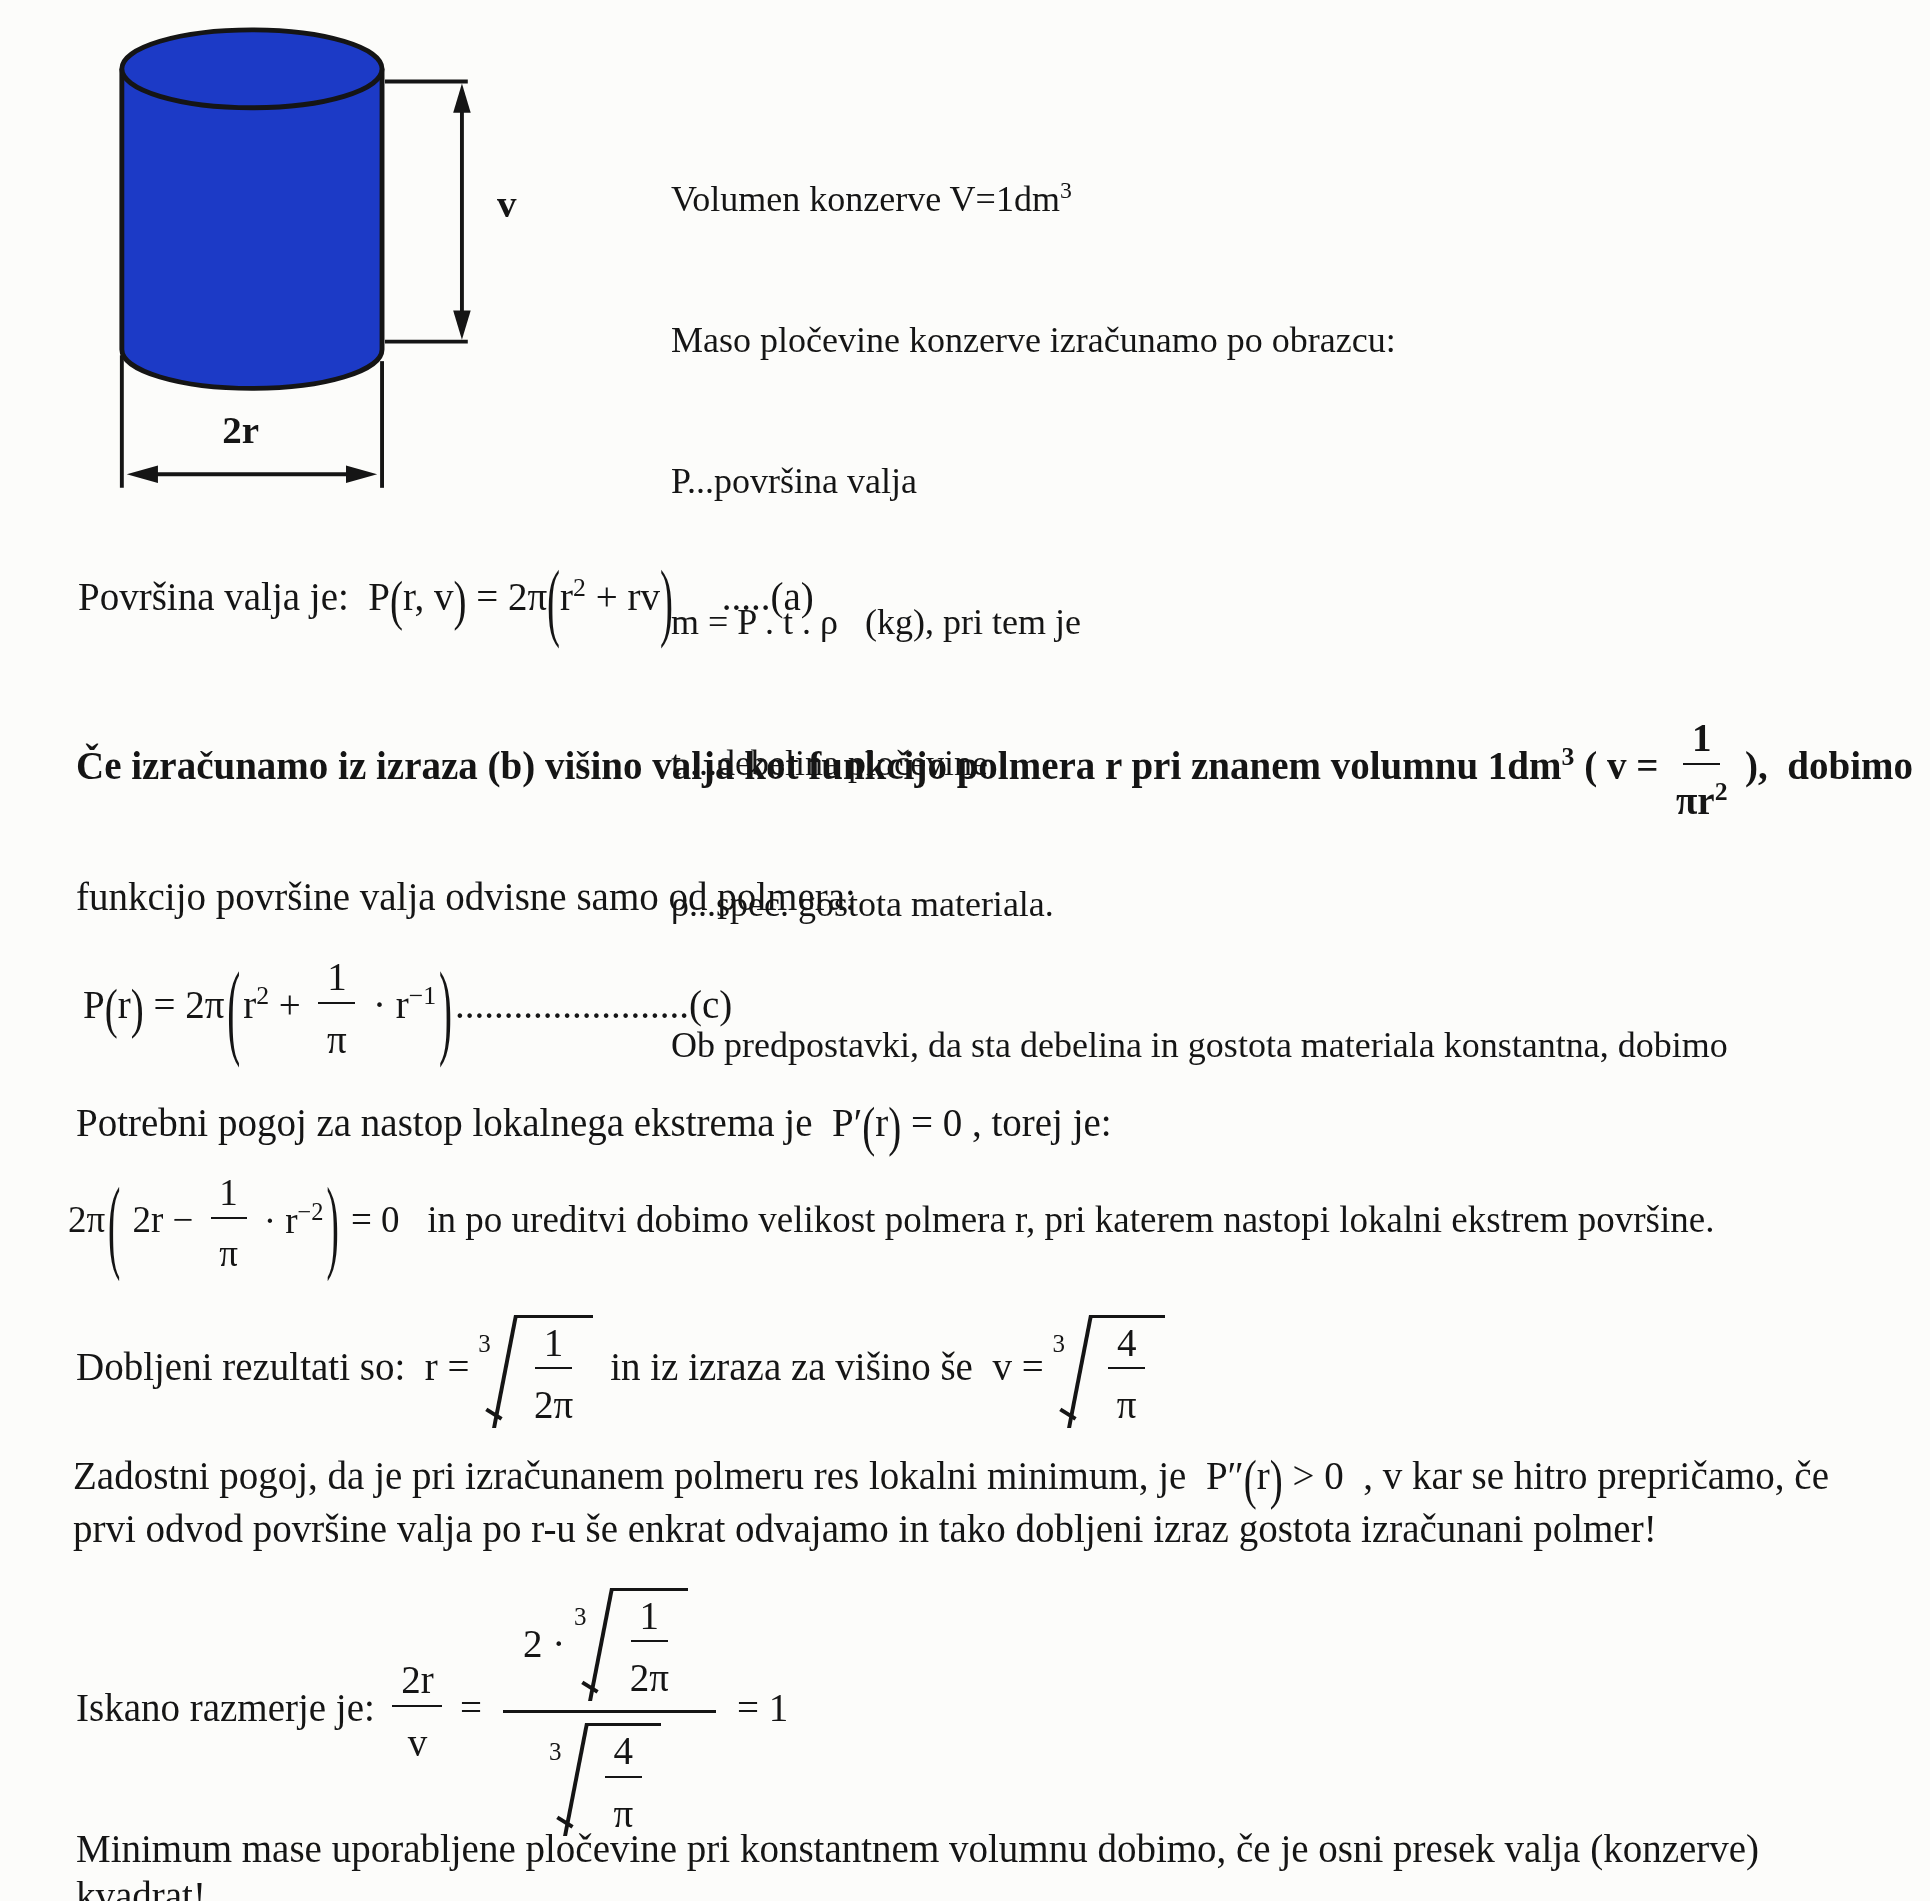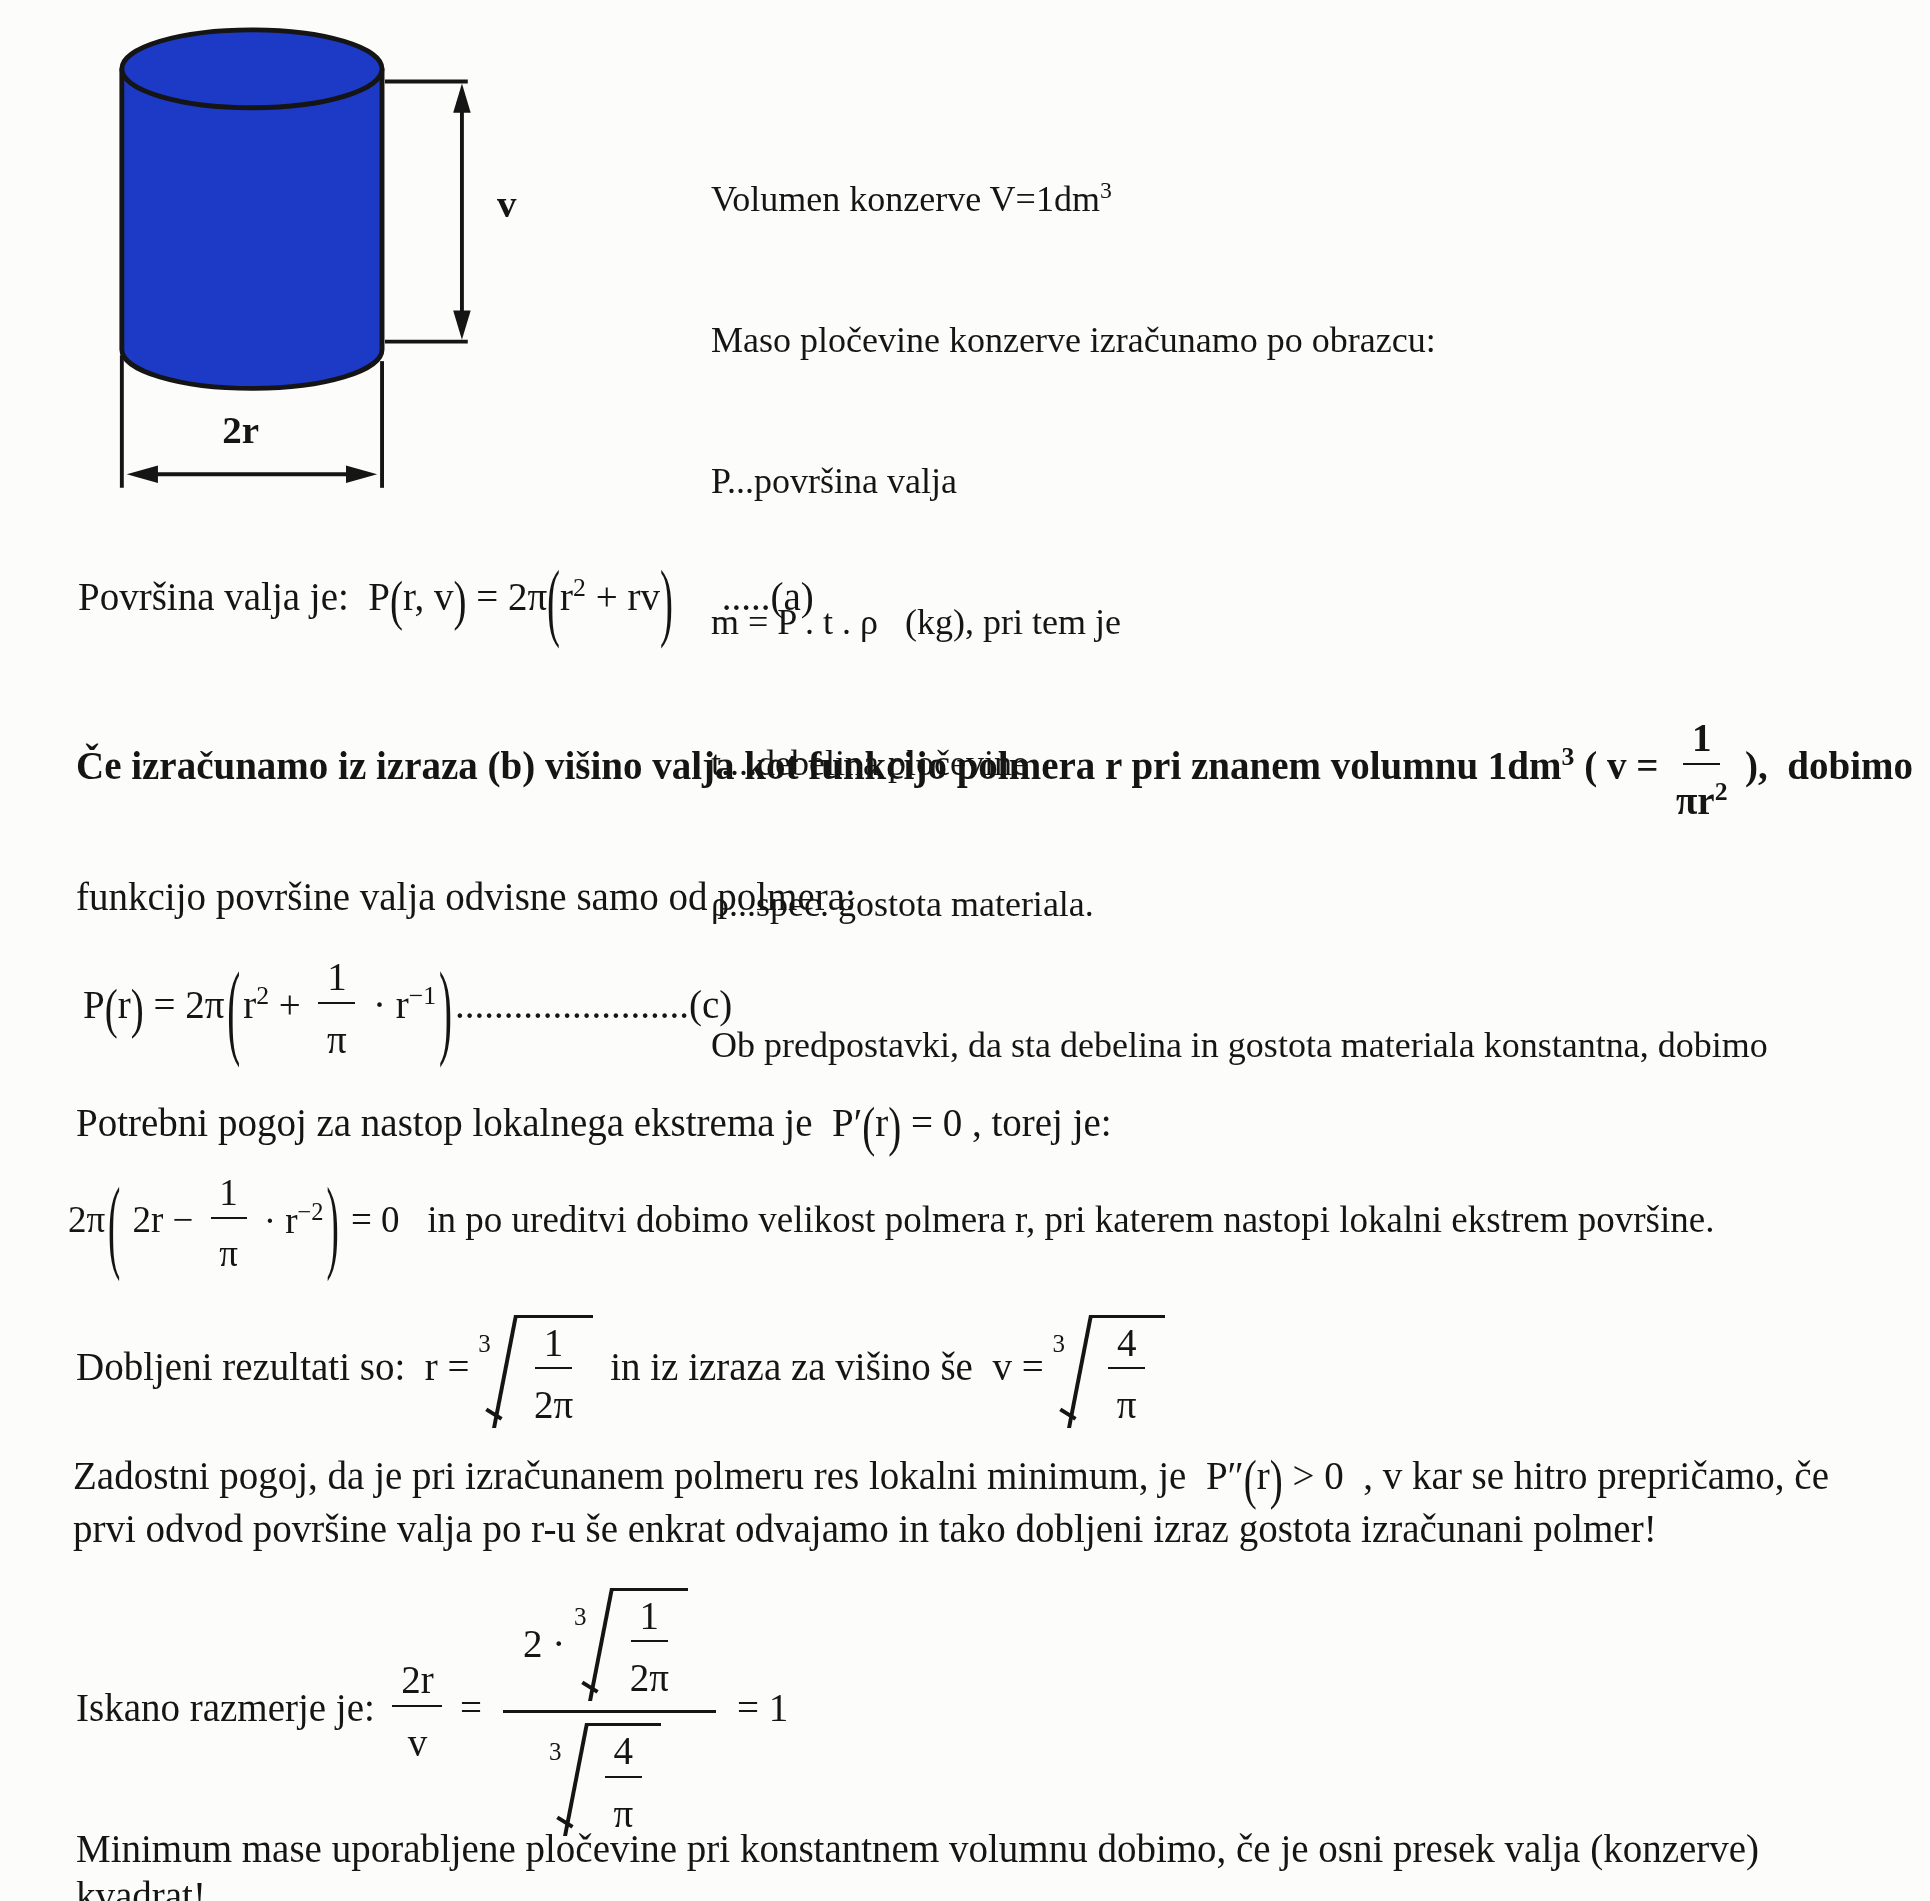--- a/index.html
+++ b/index.html
@@ -4,21 +4,21 @@
 <style>
   html,body { margin:0; padding:0; }
   .page {
     position:relative; width:1931px; height:1902px;
     background:#fcfcfa; overflow:hidden;
     font-family:"Liberation Serif","DejaVu Serif",serif;
     color:#151515;
   }
   .row { position:absolute; white-space:pre; font-size:39px; line-height:1.2; }
   .intro { position:absolute; left:671px; top:82px; font-size:36px; line-height:47px; white-space:pre; }
-  .intro div { height:47px;margin-left:40px; }
+  .intro div { height:47px; }
 
   .sp { font-size:0.66em; vertical-align:0.55em; line-height:0; }
 
   .bp { display:inline-block; vertical-align:middle; transform-origin:center; line-height:1; }
   .s14 { transform:scaleY(1.4); }
   .s22 { transform:scaleY(2.2); }
   .s27 { transform:scaleY(2.7); padding:0 2.9px; }
   .s28 { transform:scaleY(2.8); padding:0 2.9px; }
 
   .frac { display:inline-flex; flex-direction:column; align-items:center; vertical-align:middle;

